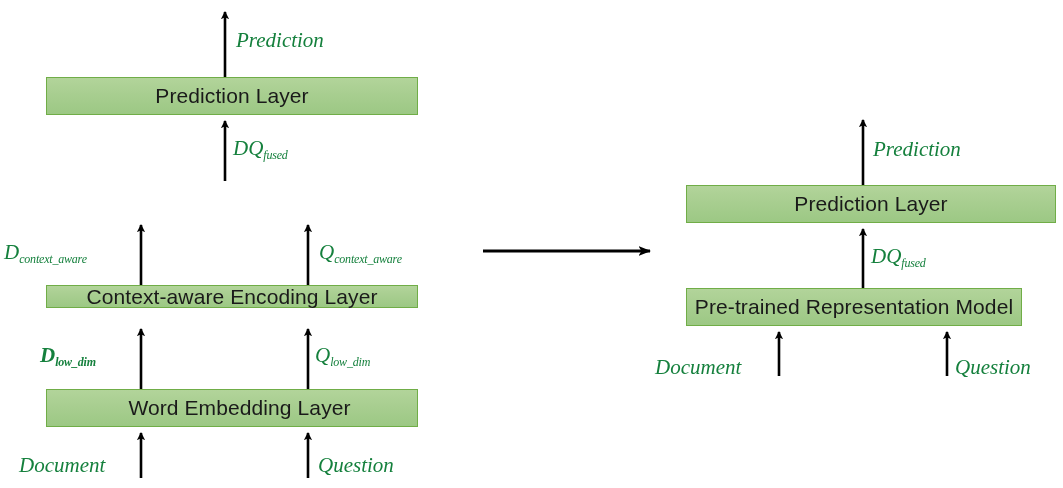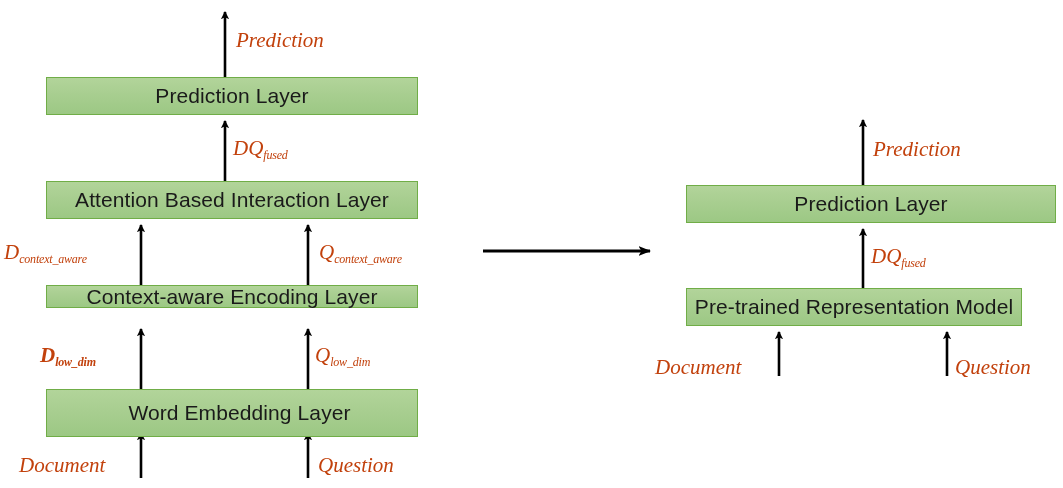--- a/index.html
+++ b/index.html
@@ -33,21 +33,21 @@
     font-size: 21px;
     font-weight: 400;
     letter-spacing: 0.1px;
     white-space: nowrap;
   }
   .mlabel {
     position: absolute;
     font-family: "Liberation Serif", serif;
     font-style: italic;
     font-size: 21px;
-    color: #c2410c;
+    color: #15803d;
     white-space: nowrap;
     line-height: 1;
   }
   .mlabel .sub {
     font-size: 12px;
     font-style: italic;
     vertical-align: baseline;
     position: relative;
     top: 4px;
     letter-spacing: -0.2px;
@@ -99,25 +99,24 @@
       <line x1="947" y1="376" x2="947" y2="332" marker-end="url(#ah)"></line>
       <line x1="863" y1="288" x2="863" y2="229" marker-end="url(#ah)"></line>
       <line x1="863" y1="185" x2="863" y2="120" marker-end="url(#ah)"></line>
     </g>
 
     <line x1="483" y1="251" x2="650" y2="251" stroke="#000000" stroke-width="2.8" marker-end="url(#ahh)"></line>
   </svg>
 
   <div class="box" style="left:46px; top:77px; width:372px; height:38px;">Prediction Layer</div>
 
-  <div class="box" style="left:46px; top:181px; width:372px; height:38px;">Attention Based Interaction Layer</div>
 
   <div class="box" style="left:46px; top:285px; width:372px; height:23px;">Context-aware Encoding Layer</div>
 
-  <div class="box" style="left:46px; top:389px; width:372px; height:48px;padding-left:15px;">Word Embedding Layer</div>
+  <div class="box" style="left:46px; top:389px; width:372px; height:38px;padding-left:15px;">Word Embedding Layer</div>
 
   <div class="mlabel" style="left:236px; top:30px;">
     <span>Prediction</span>
   </div>
 
   <div class="mlabel" style="left:233px; top:138px;">
     <span>DQ</span><span class="sub">fused</span>
   </div>
 
   <div class="mlabel" style="left:4px; top:242px;">

